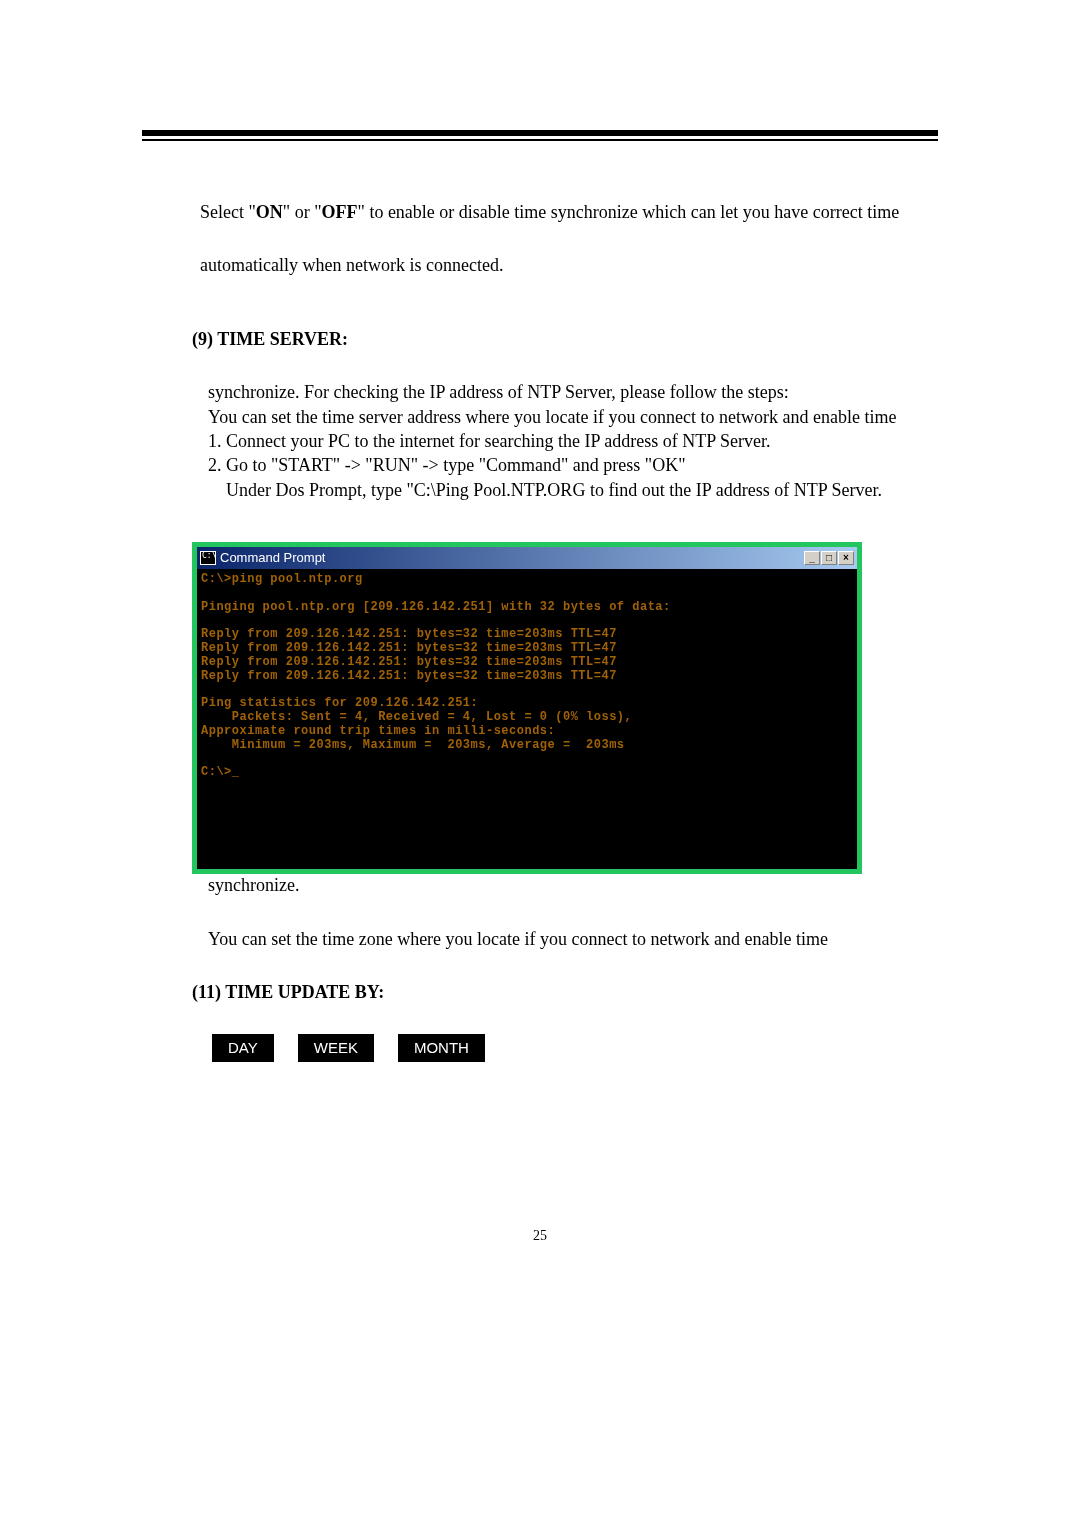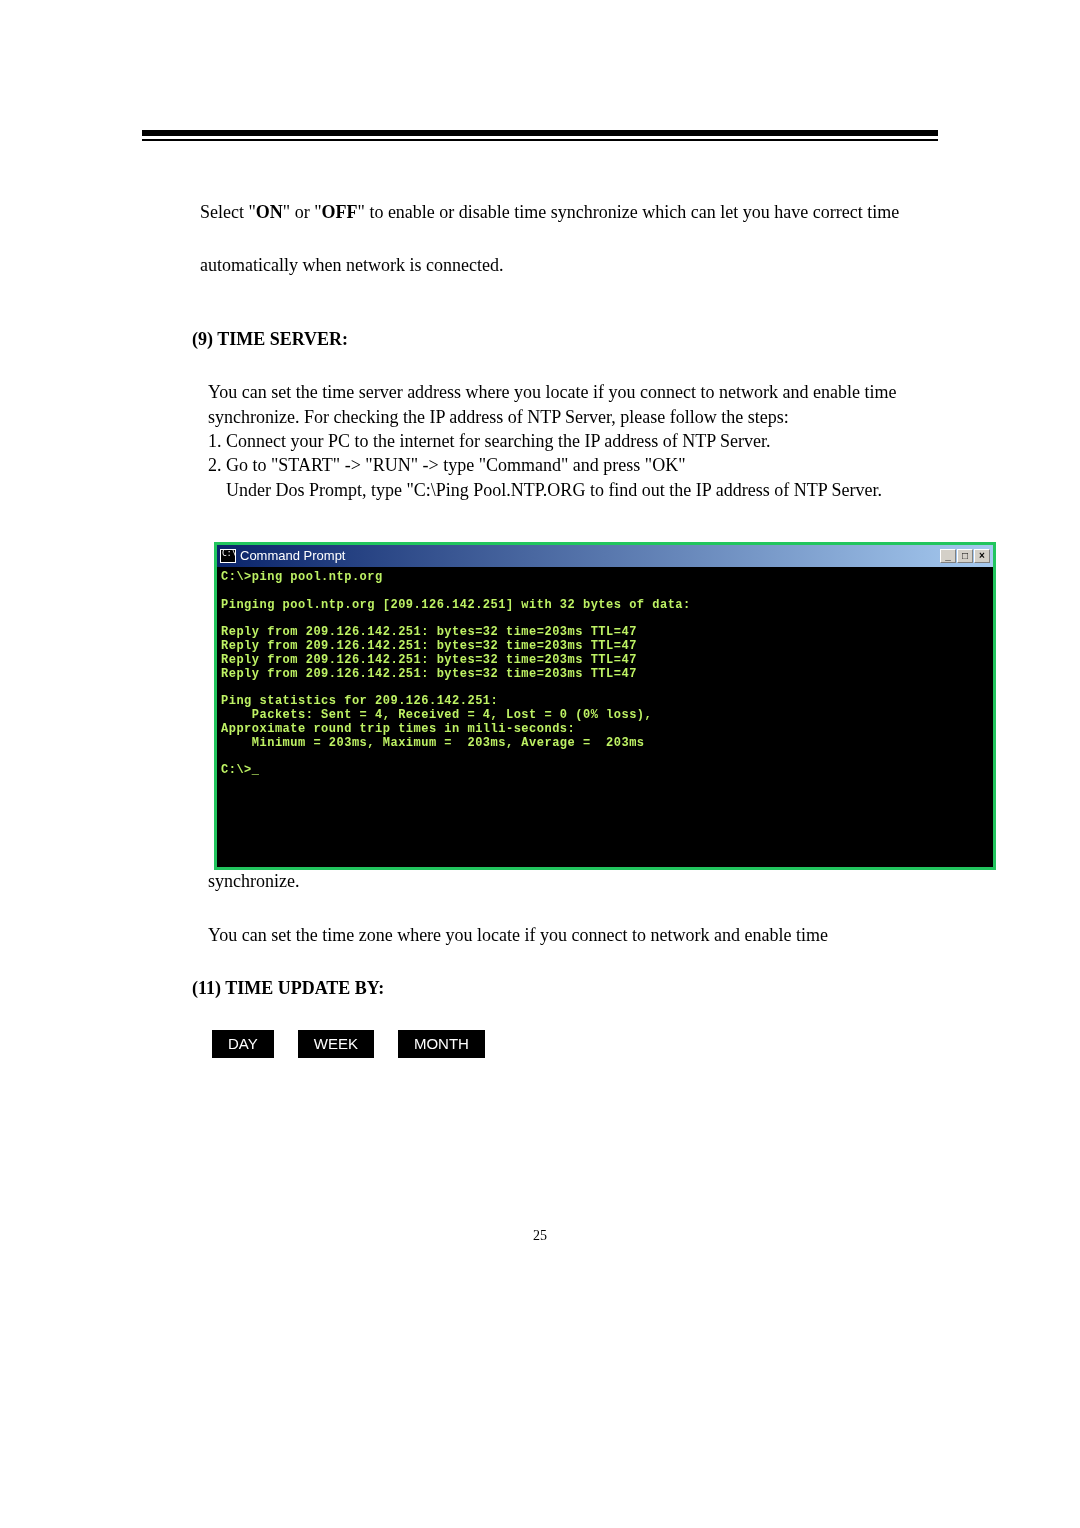--- a/index.html
+++ b/index.html
@@ -53,23 +53,22 @@
       margin-bottom: 20px;
     }
     .para-group div {
       margin-bottom: 1px;
     }
     .step-indent {
       margin-left: 18px;
     }
     .cmd-window {
       margin-top: 40px;
-      margin-left: 22px;
-      width: 782px;
-      border: 3px solid #22c55e;
+      width: 670px;
+      border: 5px solid #22c55e;
       background: #000;
     }
     .cmd-titlebar {
       background: linear-gradient(to right, #0a246a, #a6caf0);
       height: 22px;
       display: flex;
       align-items: center;
       justify-content: space-between;
       padding: 0 3px;
     }
@@ -112,21 +111,21 @@
       border-bottom-color: #808080;
       font-size: 10px;
       font-family: Arial, sans-serif;
       font-weight: bold;
       text-align: center;
       line-height: 12px;
       color: #000;
     }
     .cmd-body {
       background: #000;
-      color: #bef264;
+      color: #a16207;
       font-family: "Lucida Console", "Courier New", monospace;
       font-size: 12px;
       font-weight: bold;
       padding: 4px 4px 6px 4px;
       letter-spacing: 0.5px;
       white-space: pre;
       line-height: 1.15;
       min-height: 300px;
     }
     .time-buttons {
@@ -169,22 +168,22 @@
 
 <div class="content">
 
   <div class="para">
     <span>Select "</span><span class="bold">ON</span><span>" or "</span><span class="bold">OFF</span><span>" to enable or disable time synchronize which can let you have correct time</span>
   </div>
   <div class="para">automatically when network is connected.</div>
 
   <div class="section-heading-2">(9) TIME SERVER:</div>
   <div class="para-group">
+    <div>synchronize. For checking the IP address of NTP Server, please follow the steps:</div>
     <div>You can set the time server address where you locate if you connect to network and enable time</div>
-    <div>synchronize. For checking the IP address of NTP Server, please follow the steps:</div>
     <div>1. Connect your PC to the internet for searching the IP address of NTP Server.</div>
     <div>2. Go to "START" -&gt; "RUN" -&gt; type "Command" and press "OK"</div>
     <div class="step-indent">Under Dos Prompt, type "C:\Ping Pool.NTP.ORG to find out the IP address of  NTP Server.</div>
   </div>
 
   <div class="cmd-window">
     <div class="cmd-titlebar">
       <div class="cmd-title-left">
         <div class="cmd-icon"></div>
         <span class="cmd-title-text">Command Prompt</span>

